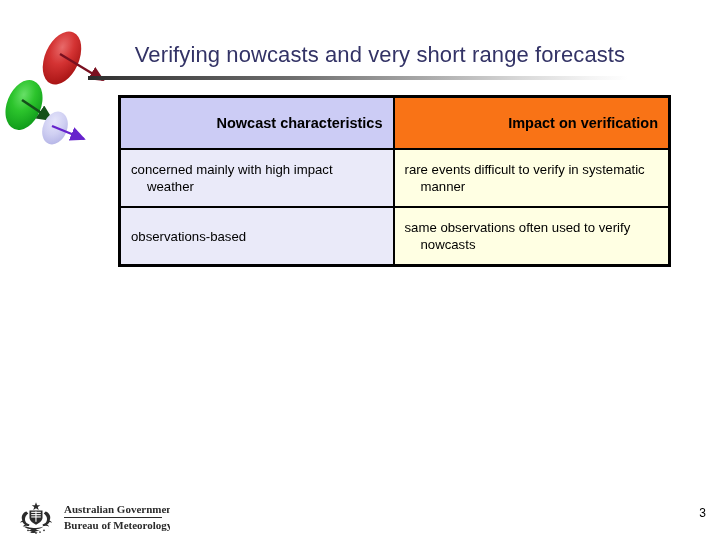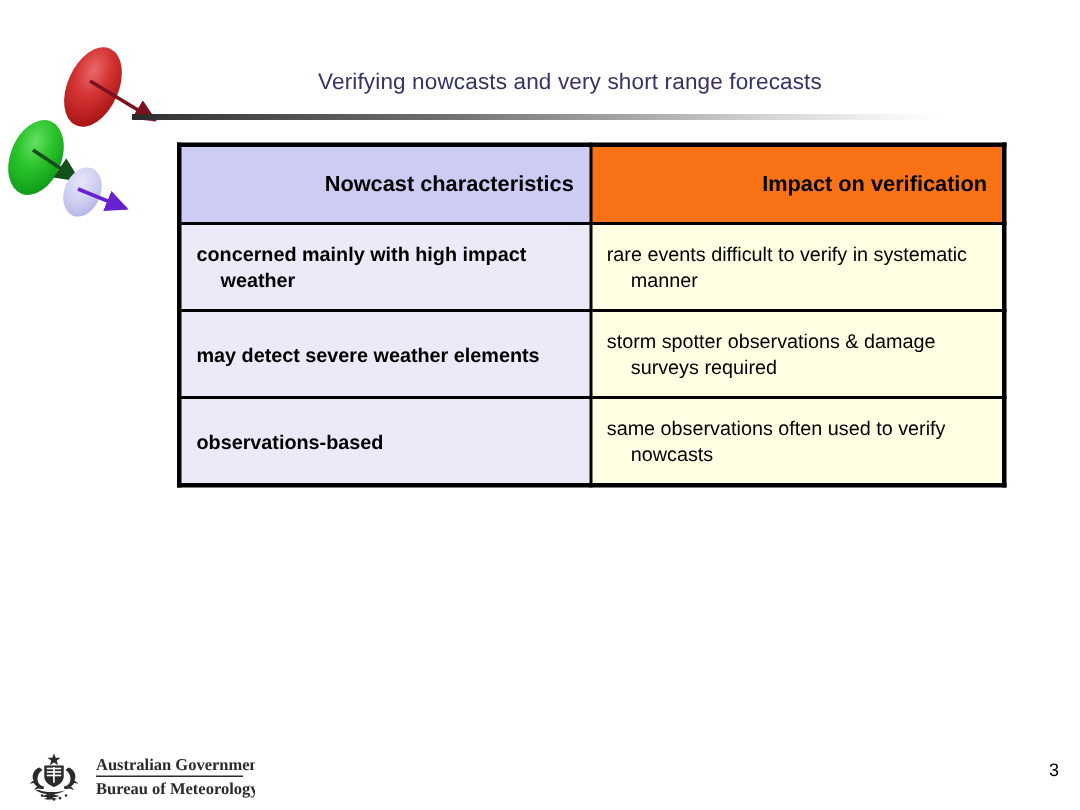--- a/index.html
+++ b/index.html
@@ -34,21 +34,21 @@
     top: 40px;
     width: 720px;
     height: 40px;
   }
   .slide-title {
     position: absolute;
     left: 60px;
     top: 0px;
     width: 640px;
     text-align: center;
-    font-size: 15px;
+    font-size: 22px;
     font-weight: normal;
     color: #333366;
     letter-spacing: 0.1px;
     line-height: 30px;
     white-space: nowrap;
   }
   .title-rule {
     position: absolute;
     left: 88px;
     top: 76px;
@@ -100,21 +100,21 @@
   th.h-right { background: #f97316; }
 
   table.cmp tbody td {
     font-size: 13.2px;
     line-height: 17px;
     text-align: left;
     
     padding-left: 26px;
     text-indent: -16px;
   }
-  td.b-left  { background: #eaeaf9; font-weight: bold; }
+  td.b-left  { background: #eaeaf9; }
   td.b-right { background: #ffffe3; margin-left: 36px; }
 
   tbody tr.r1 td { height: 44px; }
   tbody tr.r2 td { height: 44px; }
   tbody tr.r3 td { height: 44px; }
   tbody tr.r4 td { height: 38px; }
   tbody tr.r5 td { height: 44px; }
   tbody tr.r6 td { height: 44px; }
 
   
@@ -198,24 +198,20 @@
       <tr>
         <th class="h-left">Nowcast characteristics</th>
         <th class="h-right">Impact on verification</th>
       </tr>
     </thead>
     <tbody>
       <tr class="r1">
         <td class="b-left">concerned mainly with high impact weather</td>
         <td class="b-right">rare events difficult to verify in systematic manner</td>
       </tr>
-      <tr class="r2">
-        <td class="b-left">may detect severe weather elements</td>
-        <td class="b-right">storm spotter observations &amp; damage surveys required</td>
-      </tr>
       <tr class="r3">
         <td class="b-left">observations-based</td>
         <td class="b-right">same observations often used to verify nowcasts</td>
       </tr>
     </tbody>
   </table>
 </div>
 
 <div class="footer-logo">
   <svg width="160" height="36" viewBox="0 0 160 36" xmlns="http://www.w3.org/2000/svg">

